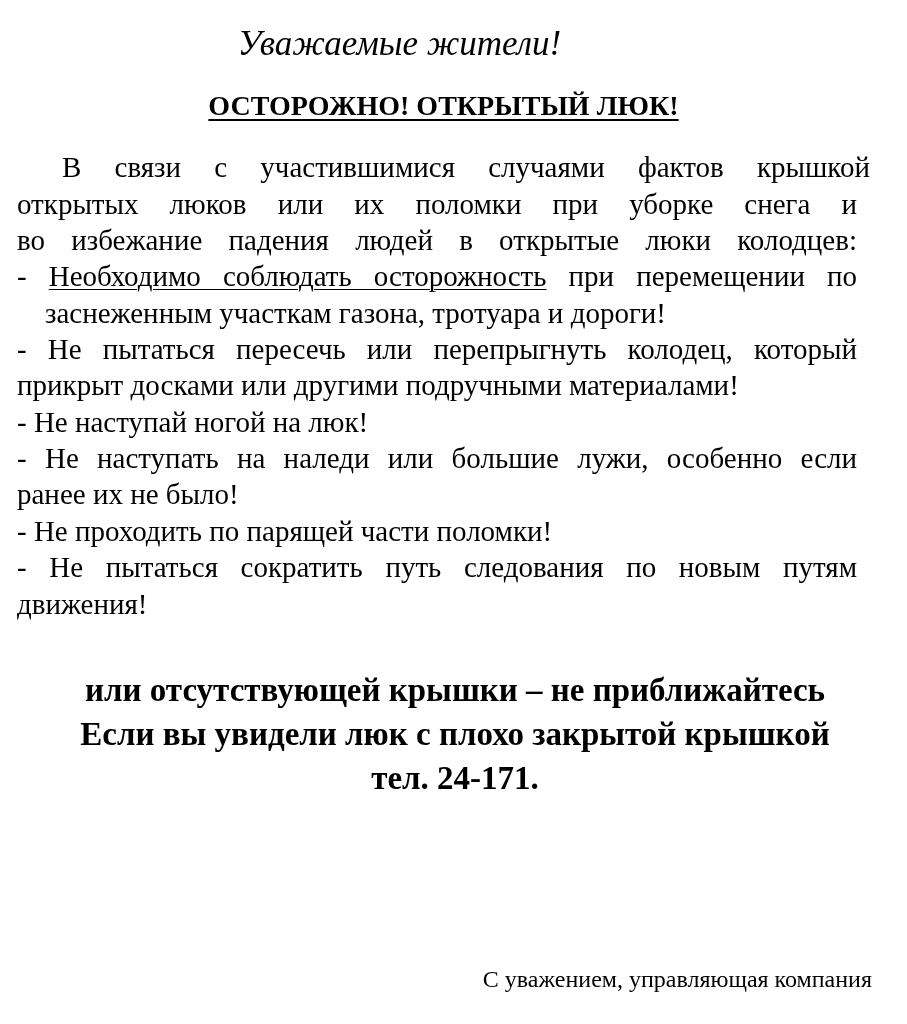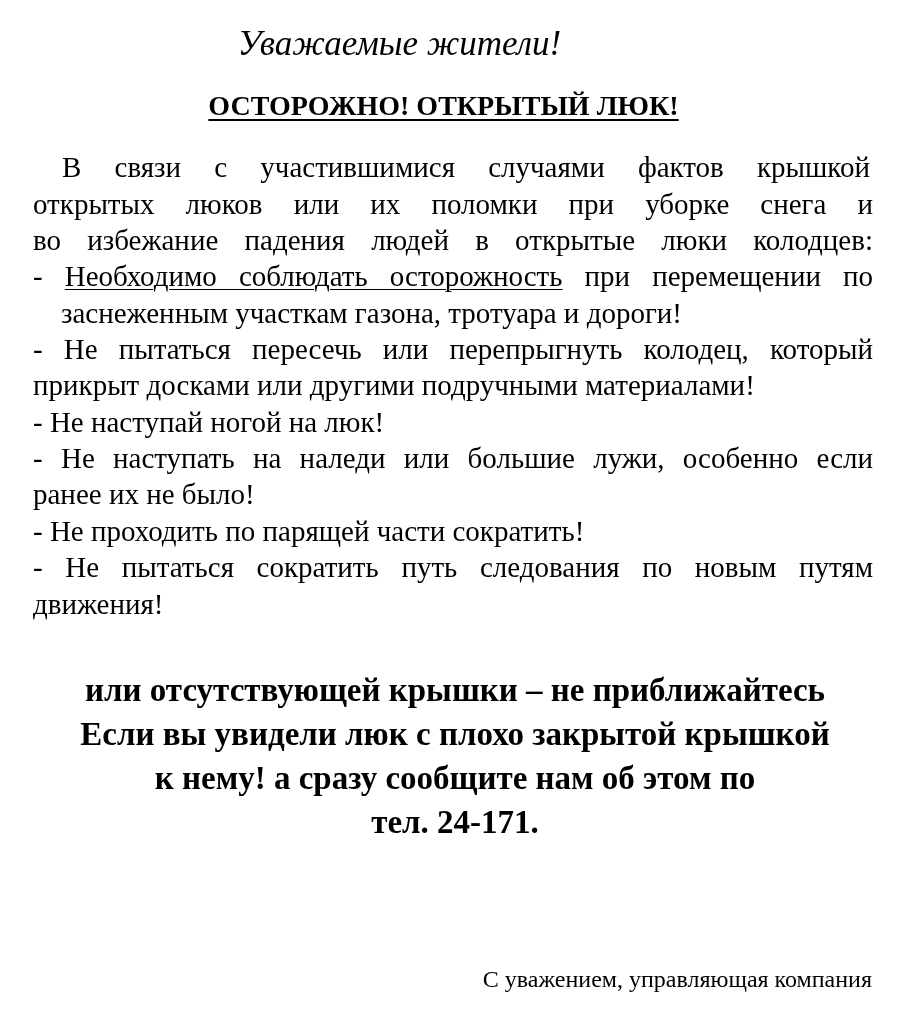--- a/index.html
+++ b/index.html
@@ -39,21 +39,21 @@
     padding-left: 38px;
     box-sizing: border-box;
   }
   .warning-title span {
     text-decoration: underline;
     text-decoration-thickness: 2px;
     text-underline-offset: 4px;
   }
   .body-line {
     position: absolute;
-    left: 33px;
+    left: 17px;
     width: 840px;
     height: 36px;
     font-size: 29px;
     line-height: 36px;
     white-space: nowrap;
     transform-origin: left top;
   }
   .justify {
     text-align: justify;
     text-align-last: justify;
@@ -108,28 +108,27 @@
     <div class="body-line" style="top:295px;margin-left:28px;">заснеженным участкам газона, тротуара и дороги!</div>
 
     <div class="body-line justify" style="top:331px;">- Не пытаться пересечь или перепрыгнуть колодец, который</div>
     <div class="body-line" style="top:367px;">прикрыт досками или другими подручными материалами!</div>
 
     <div class="body-line" style="top:404px;">- Не наступай ногой на люк!</div>
 
     <div class="body-line justify" style="top:440px;">- Не наступать на наледи или большие лужи, особенно если</div>
     <div class="body-line" style="top:476px;">ранее их не было!</div>
 
-    <div class="body-line" style="top:513px;">- Не проходить по парящей части сократить!</div>
+    <div class="body-line" style="top:513px;">- Не проходить по парящей части поломки!</div>
 
     <div class="body-line justify" style="top:549px;">- Не пытаться сократить путь следования по новым путям</div>
     <div class="body-line" style="top:586px;">движения!</div>
   </div>
 
   <div class="callout">
     <span class="cl" style="display: block;">или отсутствующей крышки – не приближайтесь</span>
     <span class="cl" style="display: block;">Если вы увидели люк с плохо закрытой крышкой</span>
-    <span class="cl" style="display: block;">к нему! а сразу сообщите нам об этом по</span>
     <span class="cl" style="display: block;">тел. 24-171.</span>
   </div>
 
   <div class="signature">С уважением, управляющая компания</div>
 
 </div>
 
 </body></html>

